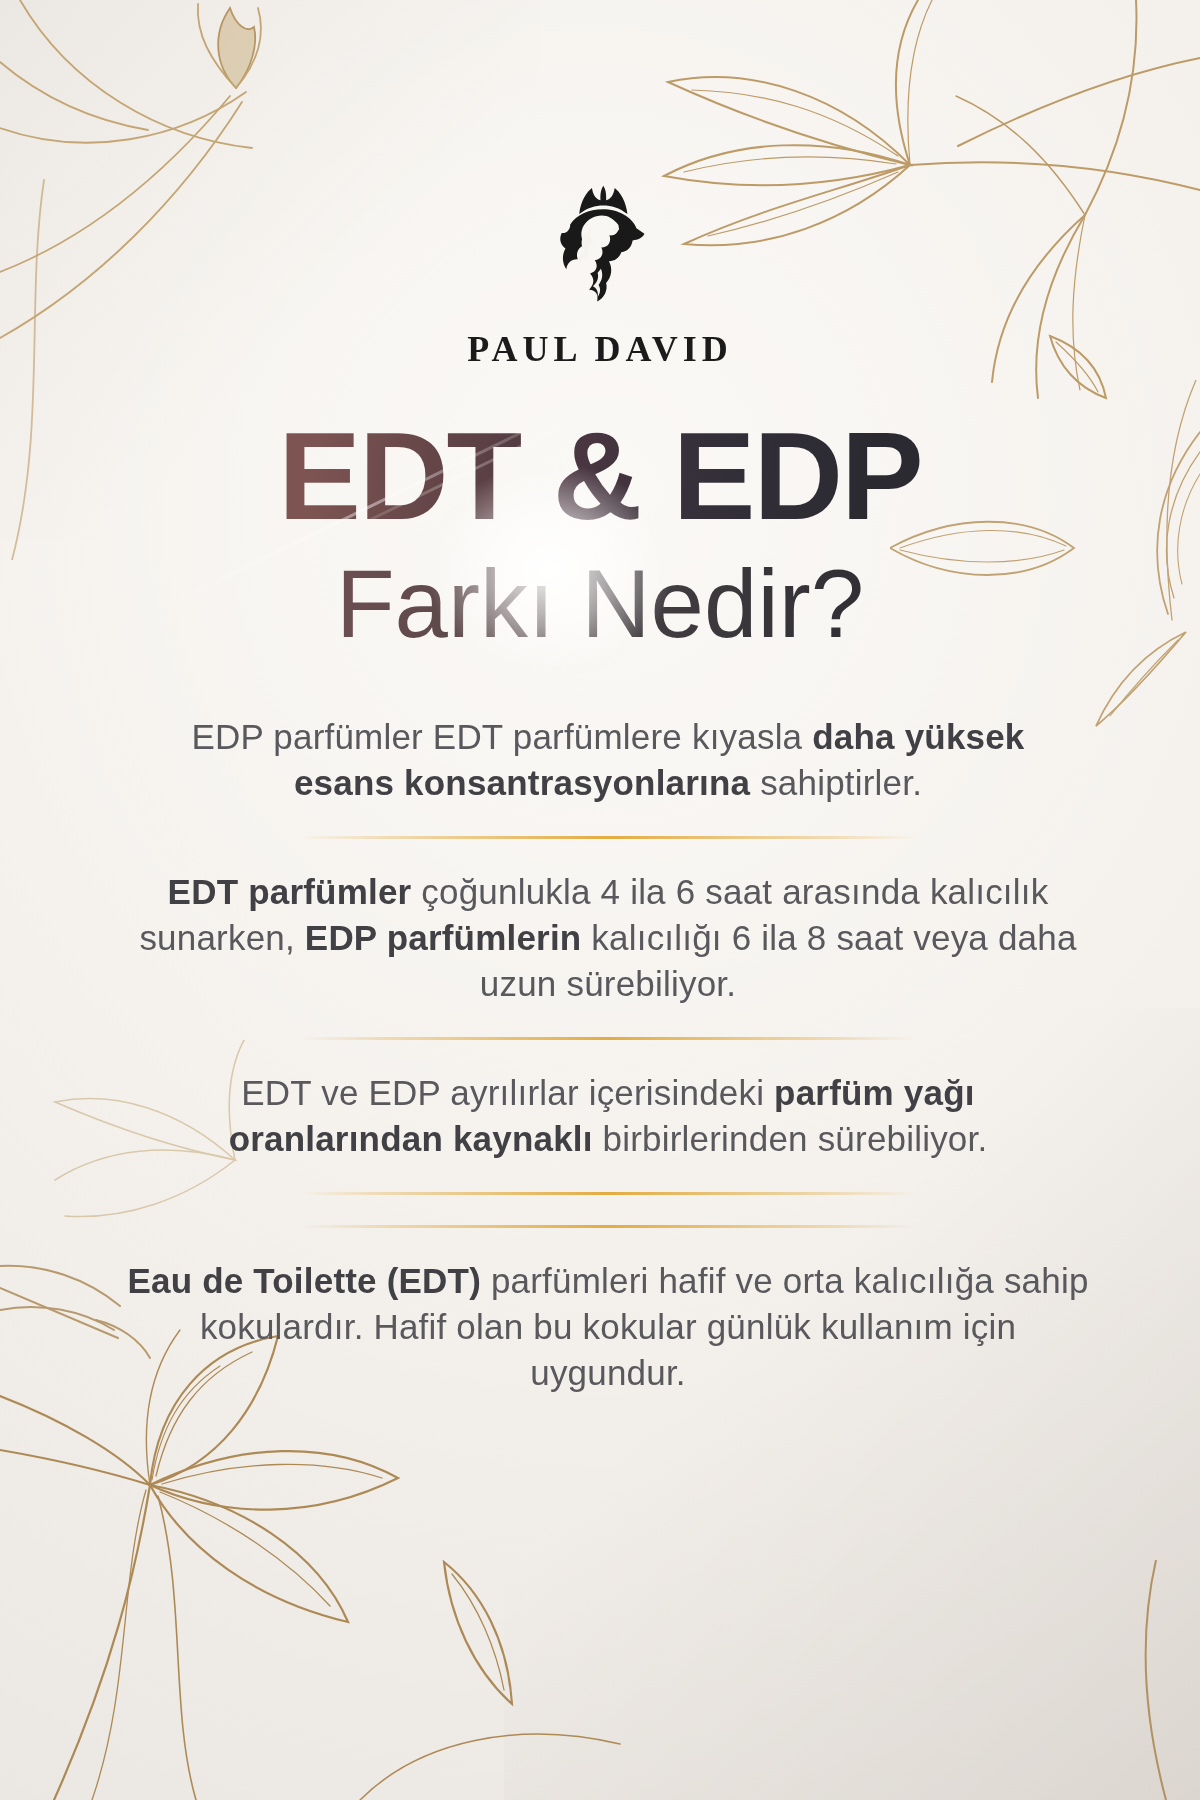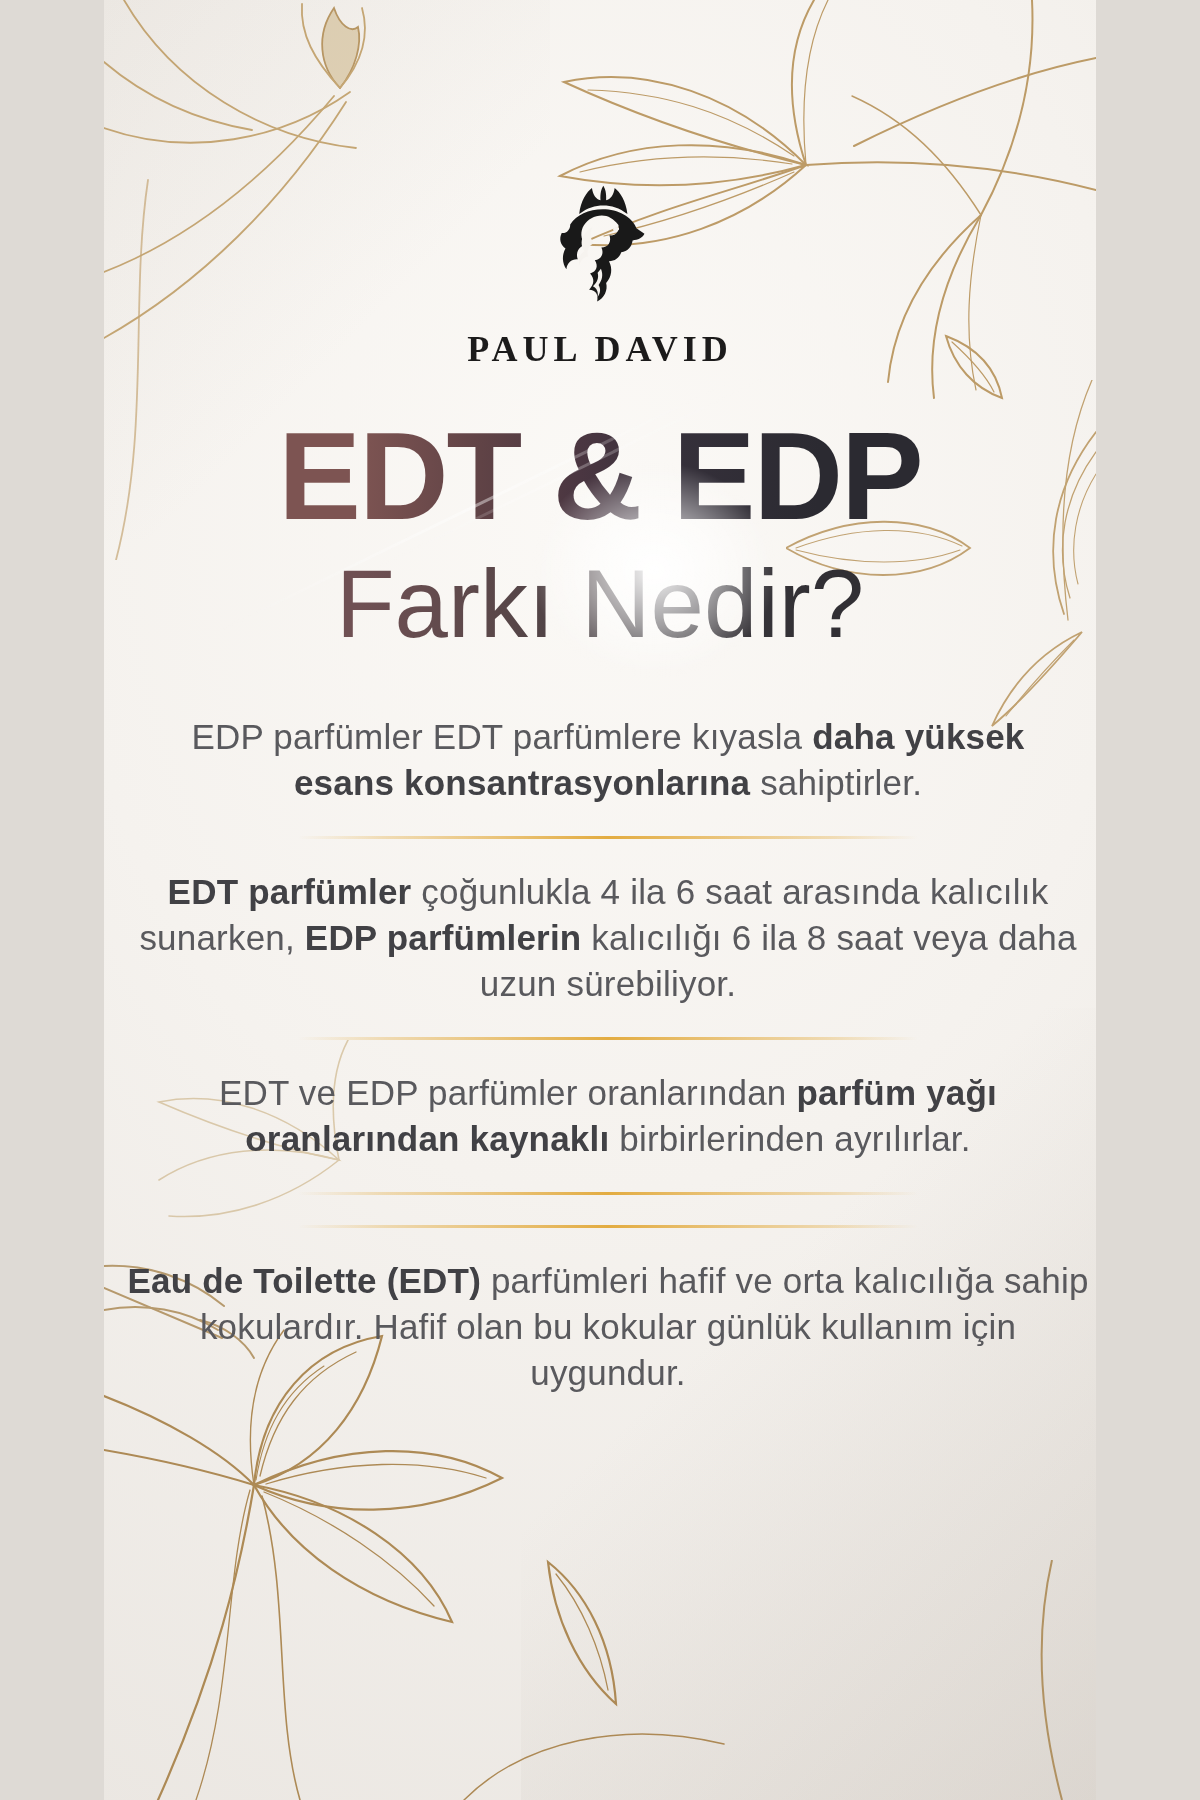--- a/index.html
+++ b/index.html
@@ -1,17 +1,17 @@
 <!DOCTYPE html>
 <html><head>
 <meta charset="utf-8">
 <style>
   html,body{margin:0;padding:0;background:#dedad5;}
   .poster{
-    position:relative;width:992px;height:1800px;margin:0 auto;overflow:hidden;
+    position:relative;width:1200px;height:1800px;margin:0 auto;overflow:hidden;
     background:radial-gradient(120% 85% at 50% 28%, #fbf9f6 0%, #f5f2ee 45%, #eae6e1 100%);
     font-family:"Liberation Sans","DejaVu Sans",sans-serif;
   }
   .shade-br{position:absolute;right:0;bottom:0;width:58%;height:44%;
     background:linear-gradient(315deg, rgba(183,174,164,0.30), rgba(183,174,164,0) 62%);}
   .shade-tl{position:absolute;left:0;top:0;width:45%;height:30%;
     background:linear-gradient(135deg, rgba(199,191,181,0.18), rgba(199,191,181,0) 60%);}
   .floral{position:absolute;z-index:1;pointer-events:none;}
   .floral.tl{left:0;top:0;}
   .floral.tr{right:0;top:0;}
@@ -180,21 +180,21 @@
   <main class="content">
 
     <p class="para p1"><span>EDP parfümler EDT parfümlere kıyasla </span><strong>daha yüksek esans konsantrasyonlarına</strong><span> sahiptirler.</span></p>
 
     <div class="divider"></div>
 
     <p class="para p2"><strong>EDT parfümler</strong><span> çoğunlukla 4 ila 6 saat arasında kalıcılık sunarken, </span><strong>EDP parfümlerin</strong><span> kalıcılığı 6 ila 8 saat veya daha uzun sürebiliyor.</span></p>
 
     <div class="divider"></div>
 
-    <p class="para p3"><span>EDT ve EDP parfümler oranlarından </span><strong>parfüm yağı oranlarından kaynaklı</strong><span> birbirlerinden ayrılırlar.</span></p>
+    <p class="para p3"><span>EDT ve EDP ayrılırlar içerisindeki </span><strong>parfüm yağı oranlarından kaynaklı</strong><span> birbirlerinden sürebiliyor.</span></p>
 
     <div class="divider"></div>
 
 
     <div class="divider"></div>
 
     <p class="para p5"><strong>Eau de Toilette (EDT)</strong><span> parfümleri hafif ve orta kalıcılığa sahip kokulardır. Hafif olan bu kokular günlük kullanım için uygundur.</span></p>
 
   </main>
 </div>

